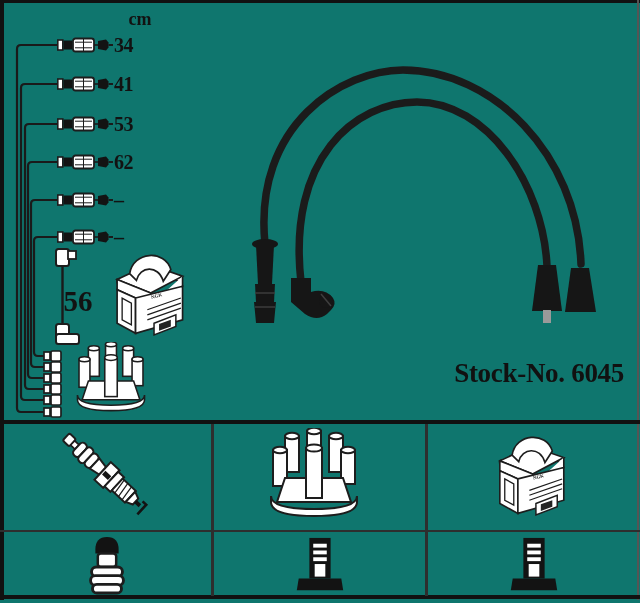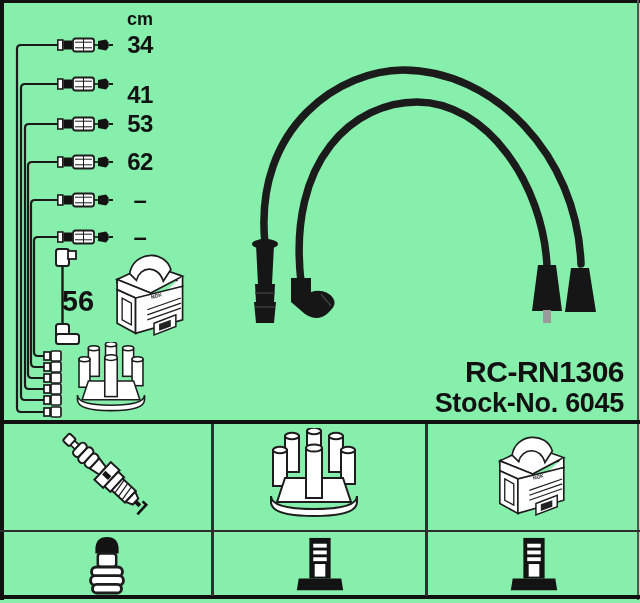--- a/index.html
+++ b/index.html
@@ -1,23 +1,23 @@
 <!DOCTYPE html>
 <html><head>
 <meta charset="utf-8">
 <style>
   html,body{margin:0;padding:0;background:#888;}
   #stage{
-    position:relative;width:640px;height:603px;background:#86efac;
-    font-family:Liberation Sans, sans-serif;color:#111;overflow:hidden;
+    position:relative;width:640px;height:603px;background:#0f766e;
+    font-family:Liberation Serif, serif;color:#111;overflow:hidden;
   }
   .abs{position:absolute;}
   .lbl{font-weight:700;color:#121212;}
   .border{background:#111;}
-  .rowlabel{left:114px;width:52px;text-align:center;font-size:24px;line-height:26px;letter-spacing:-0.5px;}
+  .rowlabel{left:114px;width:52px;text-align:left;font-size:20px;line-height:26px;letter-spacing:-0.5px;}
   .gridline{background:#2e2e2e;}
   svg{display:block;overflow:visible;}
   .ln{stroke:#1a1a1a;fill:none;}
   .outl{stroke:#1d1d1d;fill:#ffffff;}
   #product-block{right:16px;text-align:right;}
   #product-code{font-size:30px;line-height:30px;font-weight:700;letter-spacing:-0.5px;}
   #stock-no{font-size:27px;line-height:22px;font-weight:700;margin-top:5px;letter-spacing:-0.3px;}
 </style>
 </head>
 <body>
@@ -120,21 +120,21 @@
   </svg>
 
   <div class="abs border" style="left:0;top:0;width:640px;height:3px;"></div>
   <div class="abs border" style="left:0;top:0;width:4px;height:600px;"></div>
   <div class="abs" style="left:637px;top:0;width:2px;height:600px;background:#555;"></div>
   <div class="abs border" style="left:0;top:595px;width:640px;height:4px;"></div>
 
   <div class="abs lbl" style="left:114px;top:9px;width:52px;text-align:center;font-size:18px;">cm</div>
 
   <div class="abs lbl rowlabel" style="top:32px;">34</div>
-  <div class="abs lbl rowlabel" style="top:82px;">41</div>
+  <div class="abs lbl rowlabel" style="top:71px;">41</div>
   <div class="abs lbl rowlabel" style="top:111px;">53</div>
   <div class="abs lbl rowlabel" style="top:149px;">62</div>
   <div class="abs lbl rowlabel" style="top:187px;">–</div>
   <div class="abs lbl rowlabel" style="top:224px;">–</div>
 
   <div class="abs lbl" style="left:58px;top:285px;width:40px;text-align:center;font-size:29px;">56</div>
 
   <svg class="abs" style="left:0;top:0;" width="200" height="425" viewBox="0 0 200 425">
 
     <g class="ln" stroke-width="2.2" stroke-linejoin="round">
@@ -211,21 +211,20 @@
         <path d="M313,203 h18 l6,46 h-30 Z" fill="#161616"></path>
         <rect x="318" y="248" width="8" height="13" fill="#9a9a9a"></rect>
       </g>
       <g>
         <path d="M346,206 h18 l7,44 h-31 Z" fill="#161616"></path>
       </g>
     </g>
   </svg>
 
   <div id="product-block" class="abs" style="top:357px;width:300px;">
-    <div id="product-code">RC-RN1306</div>
     <div id="stock-no">Stock-No. 6045</div>
   </div>
 
   <div class="abs border" style="left:0;top:420px;width:640px;height:4px;"></div>
   <div class="abs gridline" style="left:0;top:530px;width:640px;height:2px;"></div>
   <div class="abs gridline" style="left:211px;top:424px;width:3px;height:172px;"></div>
   <div class="abs gridline" style="left:425px;top:424px;width:3px;height:172px;"></div>
 
   <svg class="abs" style="left:30px;top:425px;" width="155" height="105" viewBox="0 0 155 105">
     <g transform="translate(77,50) rotate(-47) translate(-22,-58)">

